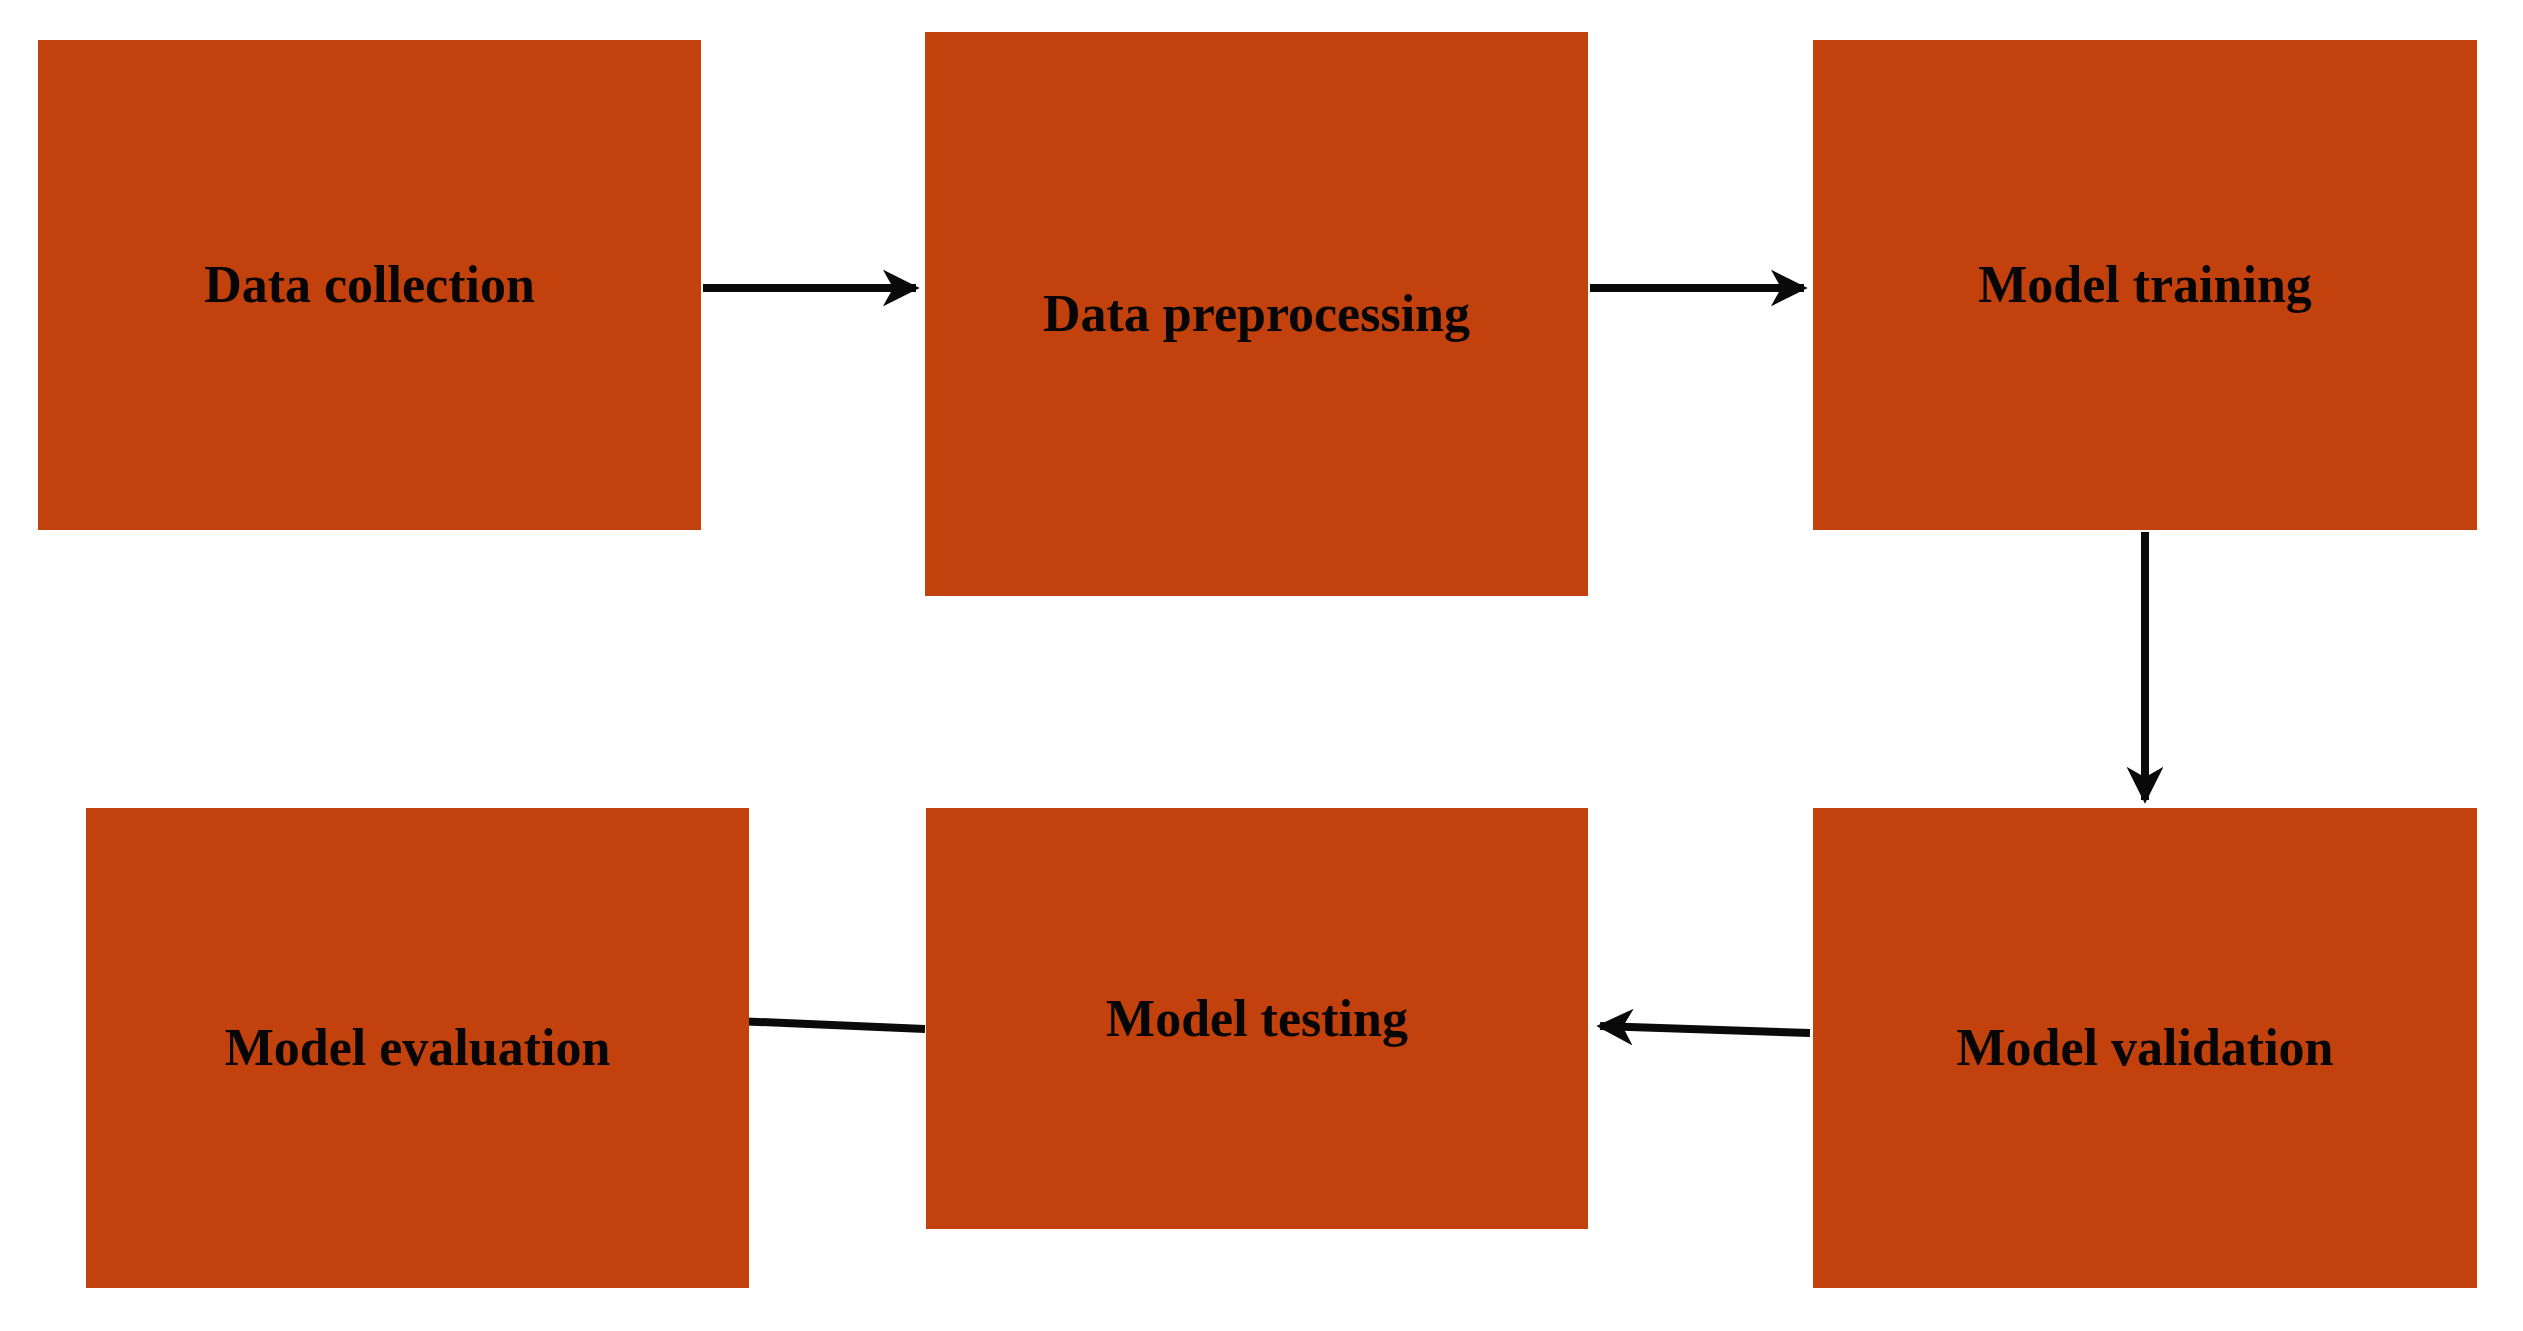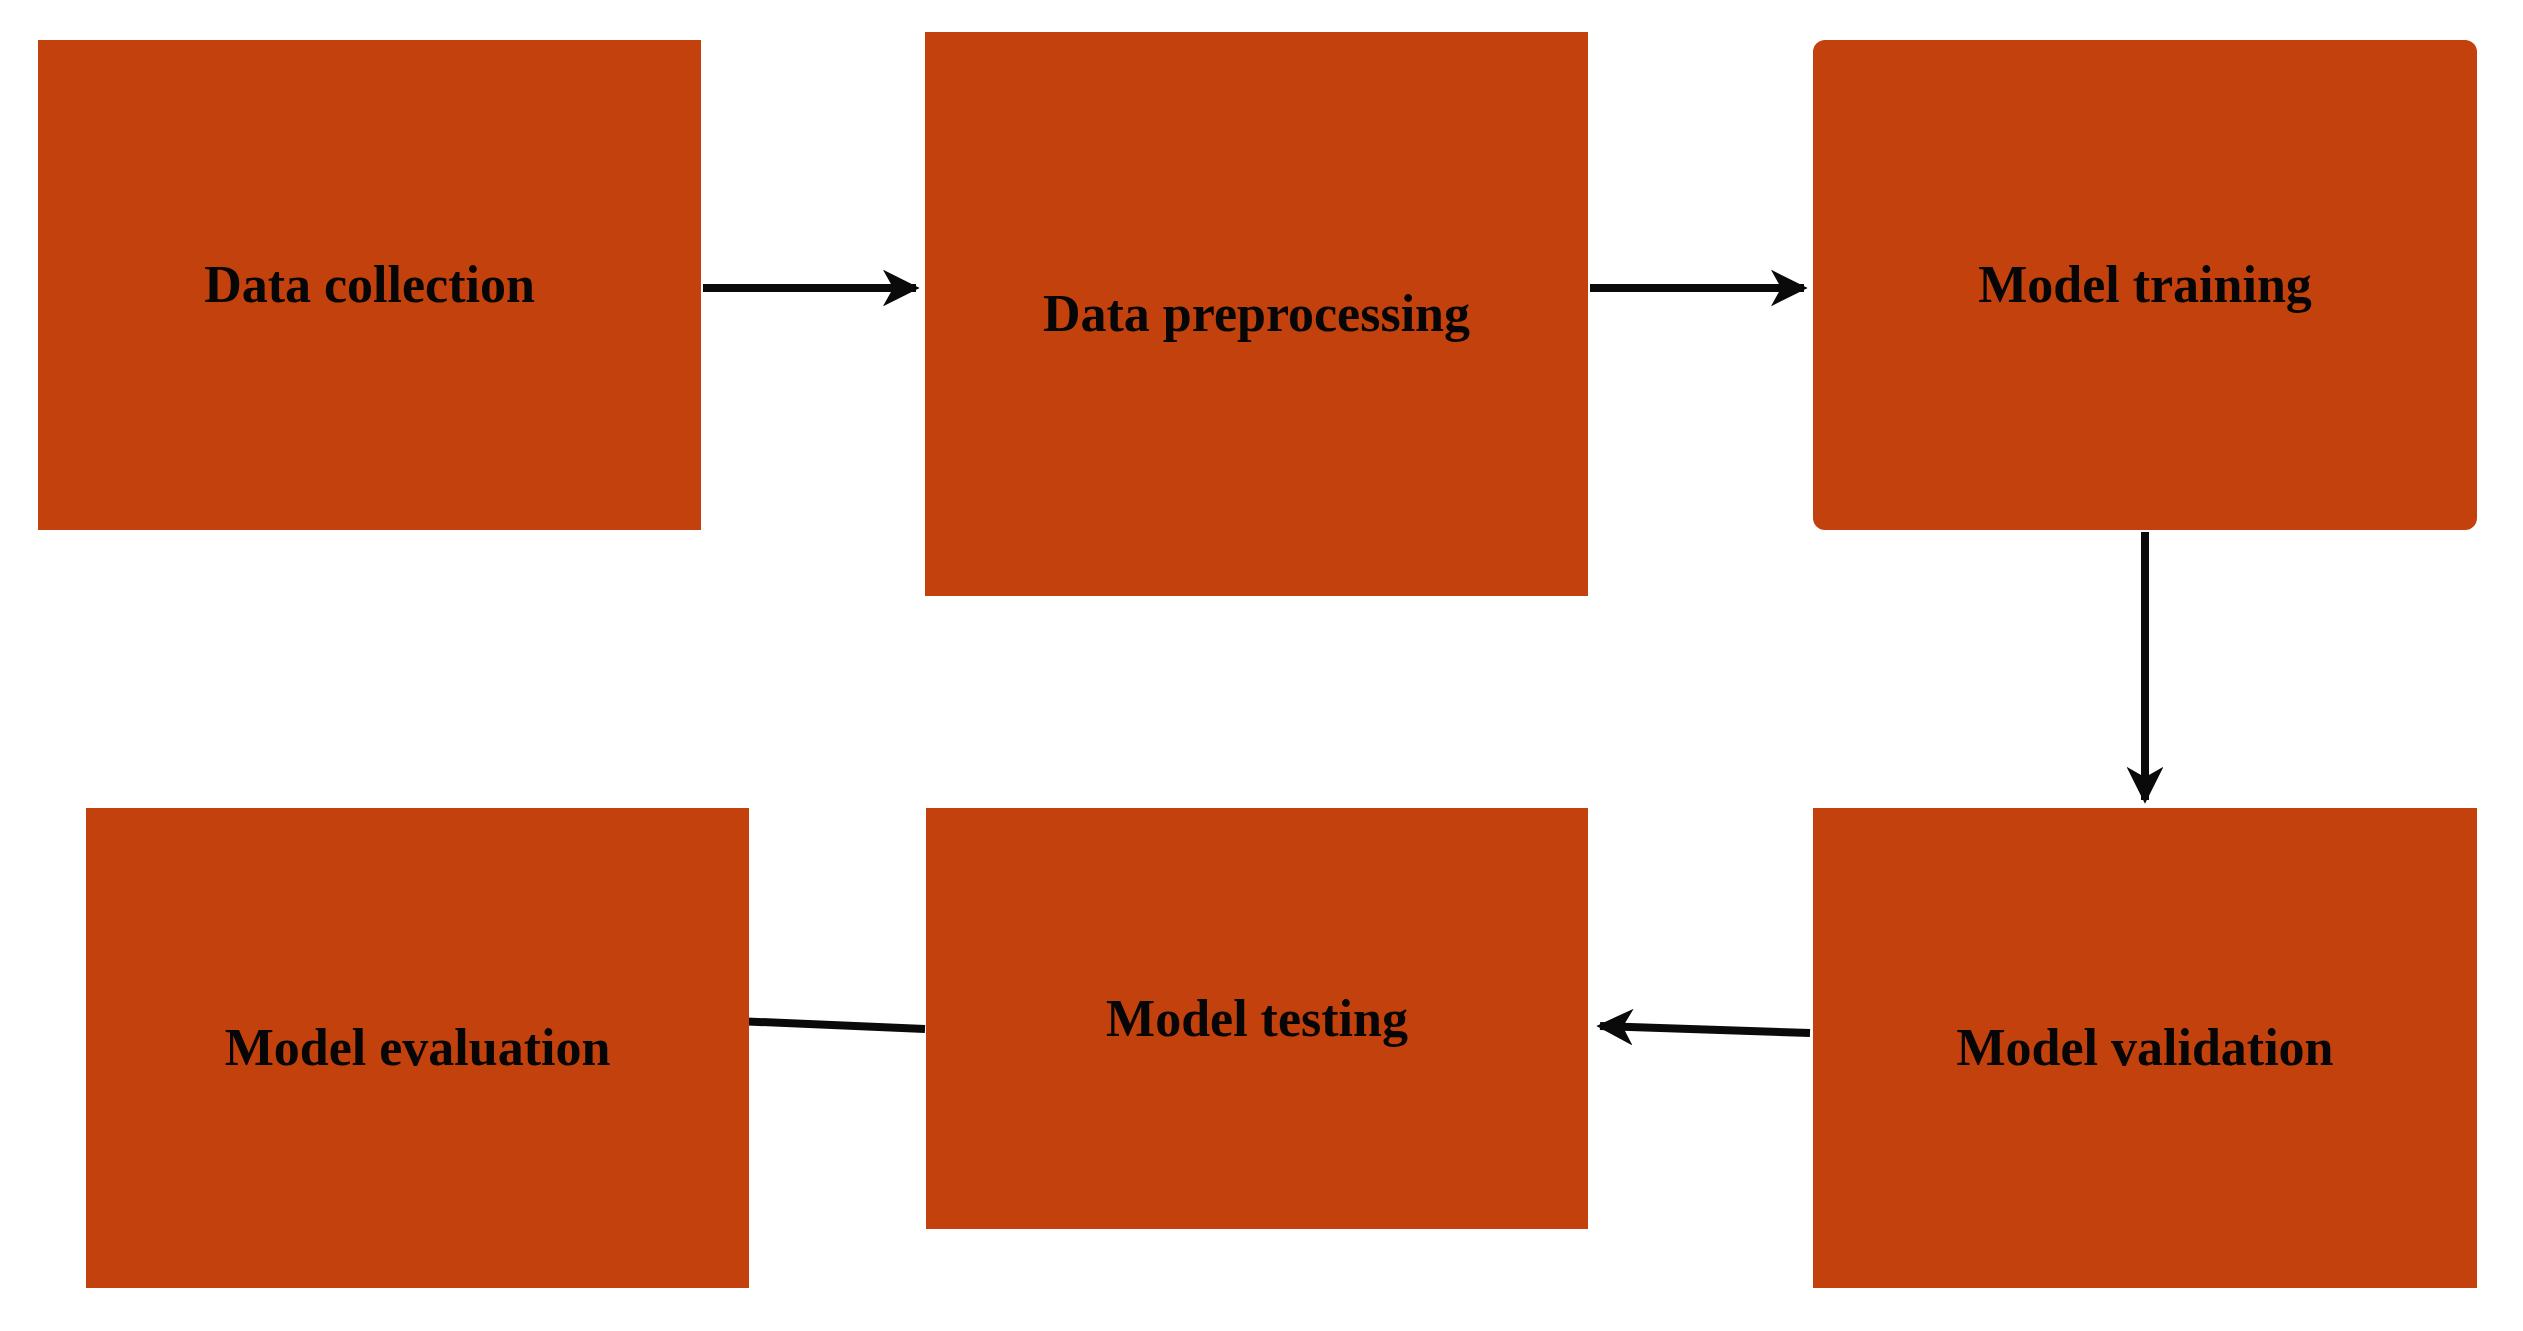--- a/index.html
+++ b/index.html
@@ -24,21 +24,21 @@
     color: #060606;
     font-weight: bold;
     font-size: 52px;
     white-space: nowrap;
     text-align: center;
     line-height: 1;
   }
   
   .n1 { left: 38px;   top: 40px;  width: 663px; height: 490px; }
   .n2 { left: 925px;  top: 32px;  width: 663px; height: 564px; }
-  .n3 { left: 1813px; top: 40px;  width: 664px; height: 490px; border-radius: 12px; }
+  .n3 { left: 1813px; top: 40px;  width: 664px; height: 490px; }
   
   .n4 { left: 38px;   top: 808px; width: 663px; height: 480px; margin-left: 48px; }
   .n5 { left: 926px;  top: 808px; width: 662px; height: 421px; }
   .n6 { left: 1813px; top: 808px; width: 664px; height: 480px; }
 
   .edges {
     position: absolute;
     left: 0; top: 0;
     width: 100%; height: 100%;
     pointer-events: none;

